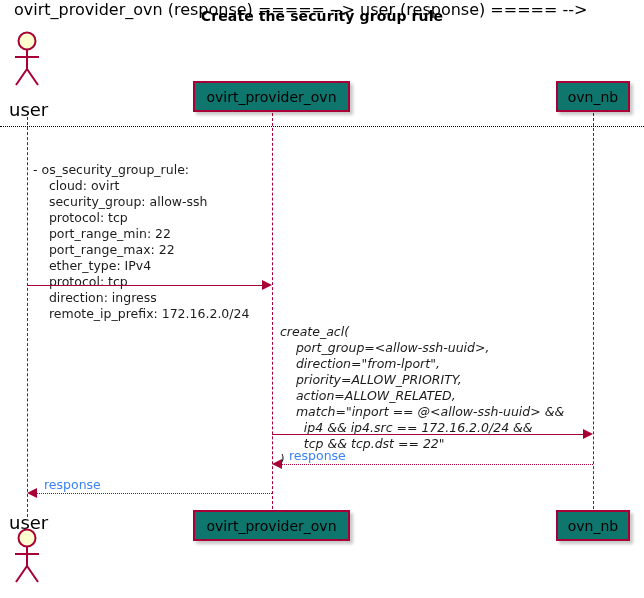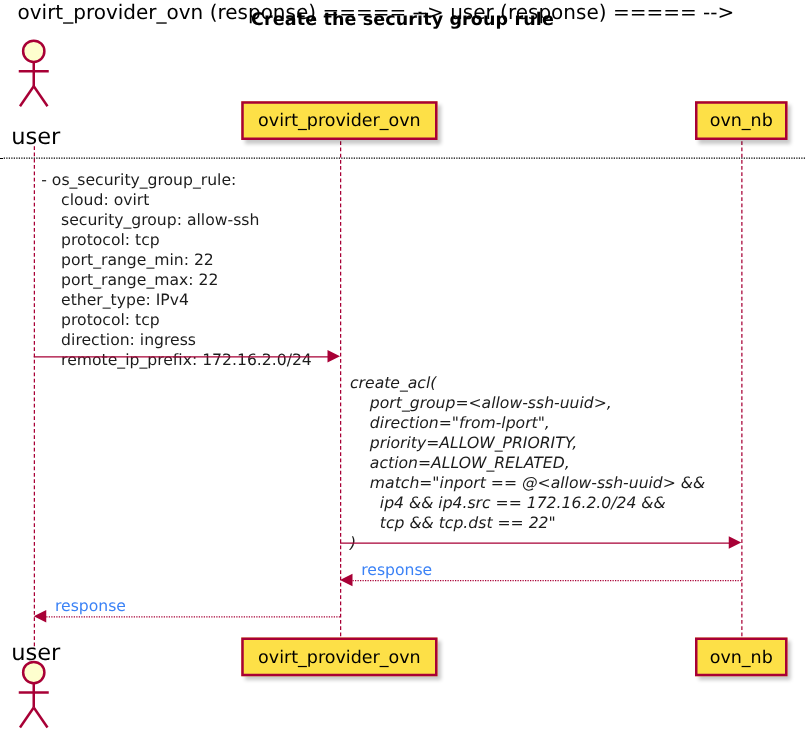--- a/index.html
+++ b/index.html
@@ -43,21 +43,21 @@
     left: 0;
     width: 644px;
     height: 0;
     border-top: 1px dotted #000000;
   }
 
   
   .participant {
     position: absolute;
     box-sizing: border-box;
-    background: #fde047;
+    background: #0f766e;
     border: 2px solid #A80036;
     color: #000000;
     font-size: 14px;
     line-height: 1;
     display: flex;
     align-items: center;
     justify-content: center;
     box-shadow: 3px 3px 3px rgba(0,0,0,0.22);
   }
 
@@ -100,20 +100,21 @@
   }
 
   
   .msg-text {
     position: absolute;
     font-size: 12.5px;
     line-height: 16px;
     color: #000000;
     white-space: pre;
     color: #1c1c1c;
+    margin-top: 26px;
   }
   .msg-label {
     position: absolute;
     font-size: 12.5px;
     line-height: 14px;
     color: #3b82f6;
     white-space: nowrap;
   }
 </style>
 </head>

